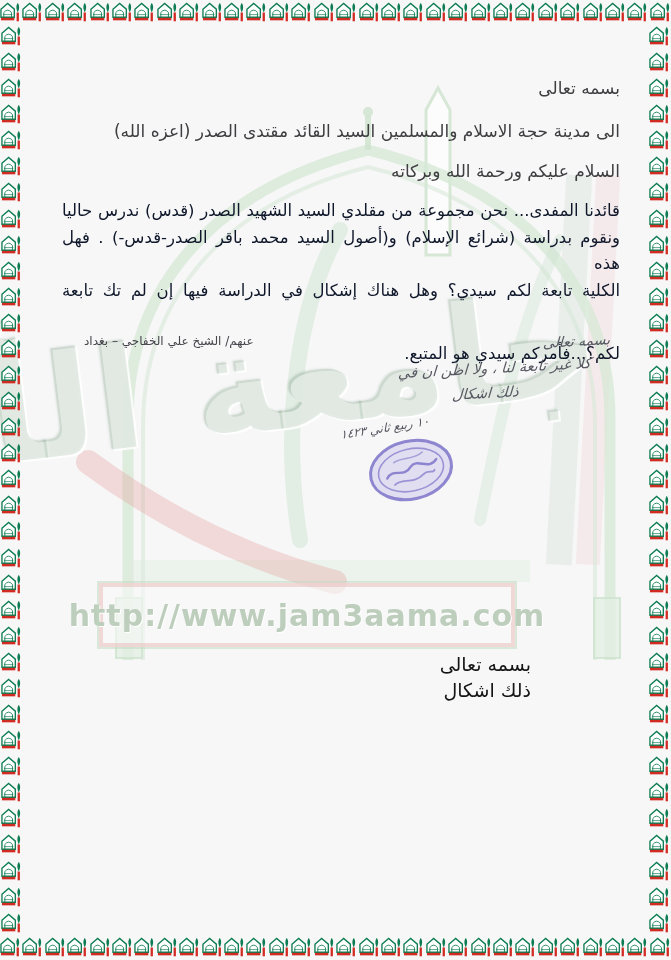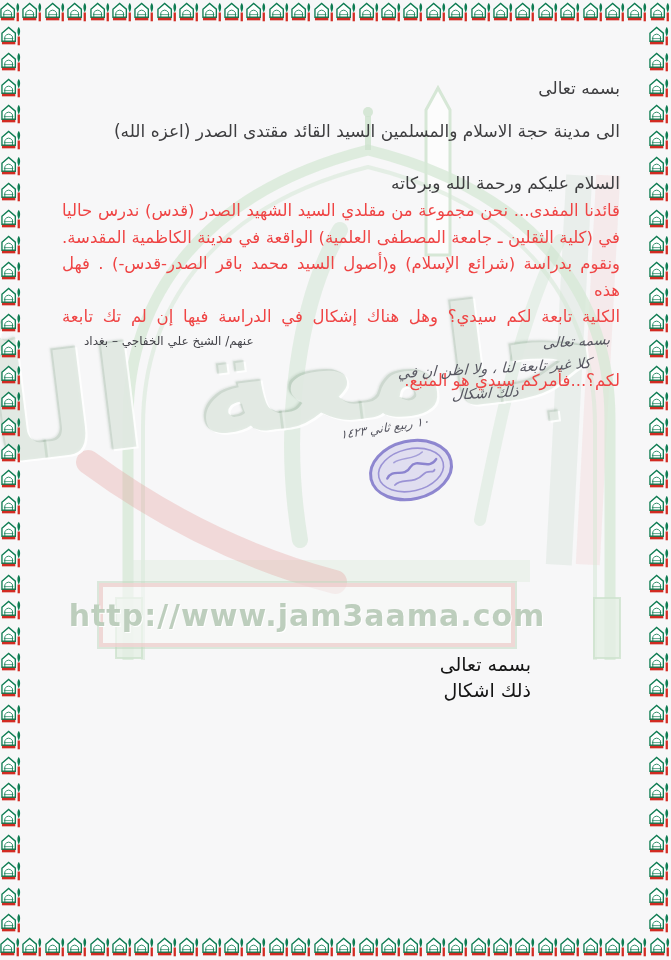--- a/index.html
+++ b/index.html
@@ -41,22 +41,22 @@
   }
   .wm-url{
     font-size:30px;font-weight:bold;letter-spacing:1px;
     color:rgba(178,198,178,0.85);
     text-shadow:1px 1px 0 #ffffff;
   }
   
   .txt{position:absolute;z-index:10;direction:rtl;color:#3e3e40;}
   .line1{top:78px;right:51px;font-size:17px;}
   .line2{top:121px;right:51px;font-size:17px;}
-  .line3{top:161px;right:51px;font-size:17px;margin-top:12px;}
-  .body-block{top:198px;right:51px;left:62px;font-size:16.5px;line-height:26.5px;color:#ef4444;}
+  .line3{top:161px;right:51px;font-size:17px;}
+  .body-block{top:198px;right:51px;left:62px;font-size:16.5px;line-height:26.5px;color:#0f172a;}
   .body-line{text-align:justify;text-align-last:justify;}
   .body-line.last{text-align-last:right;margin-top:37px;}
   .sig{top:334px;left:84px;font-size:12px;color:#44444a;}
   
   .hw{position:absolute;z-index:11;direction:rtl;
       font-style:italic;color:#585862;
       transform:rotate(-3deg) skewX(-6deg);}
   .hw-basmala{top:333px;left:543px;font-size:14px;}
   .hw-l1{top:360px;left:398px;font-size:14.5px;}
   .hw-l2{top:385px;left:452px;font-size:14.5px;}
@@ -104,21 +104,20 @@
       <span class="wm-url">http://www.jam3aama.com</span>
     </div>
   </div>
 
   <div class="txt line1">بسمه تعالى</div>
   <div class="txt line2">الى مدينة حجة الاسلام والمسلمين السيد القائد مقتدى الصدر (اعزه الله)</div>
   <div class="txt line3">السلام عليكم ورحمة الله وبركاته</div>
 
   <div class="txt body-block">
     <div class="body-line">قائدنا المفدى... نحن مجموعة من مقلدي السيد الشهيد الصدر (قدس) ندرس حاليا</div>
-    <div class="body-line">في (كلية الثقلين ـ جامعة المصطفى العلمية) الواقعة في مدينة الكاظمية المقدسة.</div>
     <div class="body-line">ونقوم بدراسة (شرائع الإسلام) و(أصول السيد محمد باقر الصدر-قدس-) . فهل هذه</div>
     <div class="body-line">الكلية تابعة لكم سيدي؟ وهل هناك إشكال في الدراسة فيها إن لم تك تابعة</div>
     <div class="body-line last">لكم؟...فأمركم سيدي هو المتبع.</div>
   </div>
 
   <div class="txt sig">عنهم/ الشيخ علي الخفاجي – بغداد</div>
 
   <div class="hw hw-basmala">بسمه تعالى</div>
   <div class="hw hw-l1">كلا غير تابعة لنا ، ولا اظن ان في</div>
   <div class="hw hw-l2">ذلك اشكال</div>

